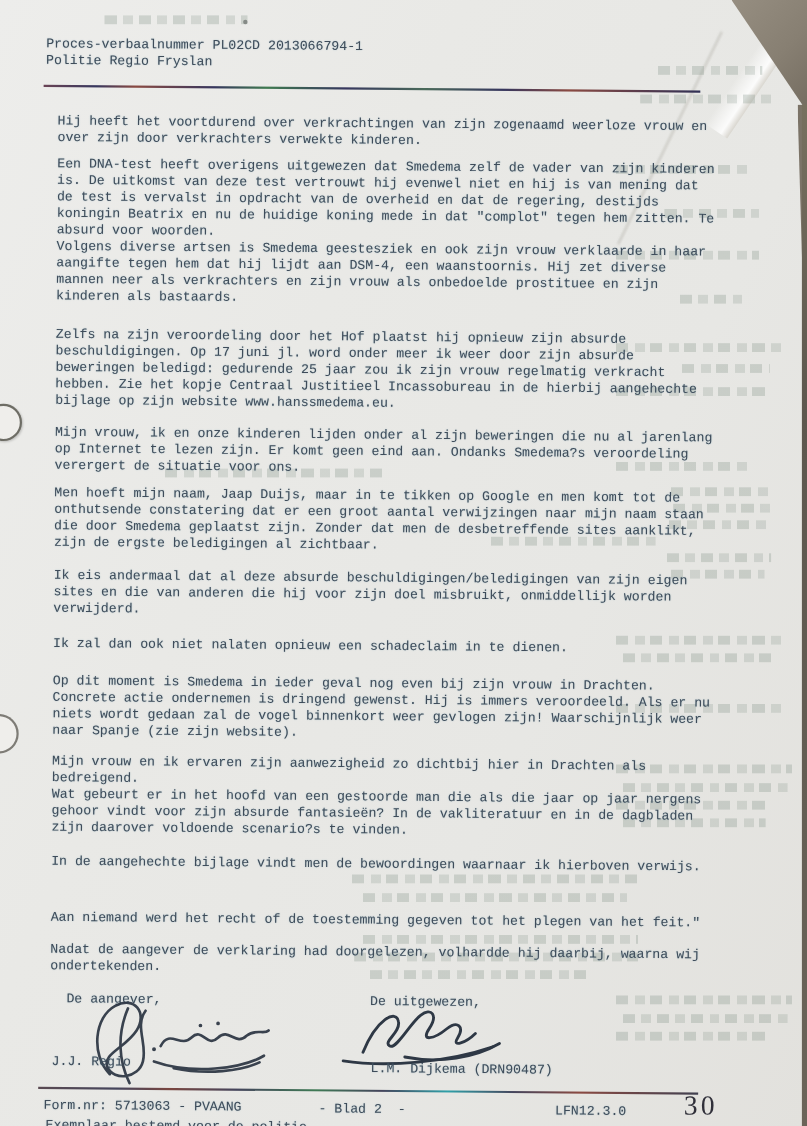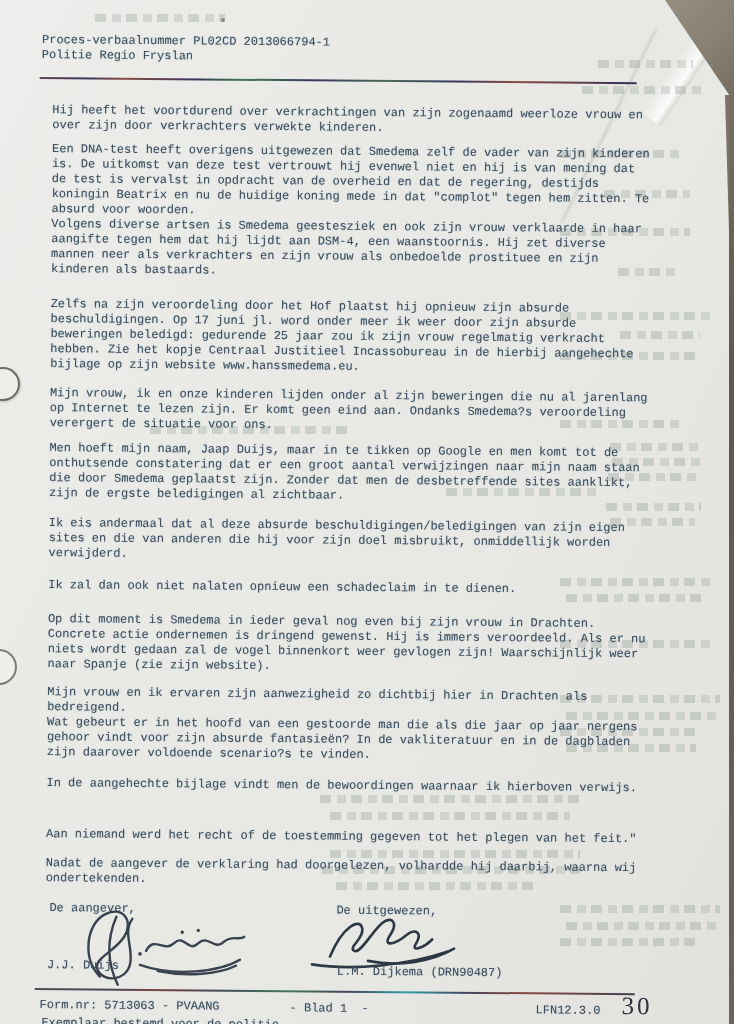--- a/index.html
+++ b/index.html
@@ -135,21 +135,21 @@
 bedreigend.
 Wat gebeurt er in het hoofd van een gestoorde man die als die jaar op jaar nergens
 gehoor vindt voor zijn absurde fantasieën? In de vakliteratuur en in de dagbladen
 zijn daarover voldoende scenario?s te vinden.</div>
       <div class="para typeink" style="margin-bottom:36px">In de aangehechte bijlage vindt men de bewoordingen waarnaar ik hierboven verwijs.</div>
       <div class="para typeink" style="margin-bottom:14px">Aan niemand werd het recht of de toestemming gegeven tot het plegen van het feit."</div>
       <div class="para typeink">Nadat de aangever de verklaring had doorgelezen, volhardde hij daarbij, waarna wij
 ondertekenden.</div>
     </div>
 
-    <div class="sig-label typeink" style="left:57px;top:901px">De aangever,</div>
+    <div class="sig-label typeink" style="left:68px;top:901px">De aangever,</div>
     <div class="sig-label typeink" style="left:344px;top:901px">De uitgewezen,</div>
 
     <svg class="sig-svg" style="left:88px;top:906px" width="170" height="82" viewBox="0 0 170 82">
       <g fill="none" stroke="#2b3442" stroke-width="2.4" stroke-linecap="round" opacity="0.92">
         <path d="M 20 70 C 2 52 6 18 24 8 C 42 -2 54 14 44 30 C 34 46 12 52 18 64 C 24 76 46 74 50 58 C 54 42 42 26 52 12"></path>
         <path d="M 36 10 C 26 34 28 58 38 78"></path>
         <path d="M 66 44 C 74 28 84 46 94 36 C 104 26 108 46 118 36 C 128 26 134 44 144 34 C 152 27 160 33 164 29"></path>
         <path d="M 60 58 C 95 70 140 64 160 52"></path>
         <path d="M 78 64 C 108 70 140 66 156 58"></path>
       </g>
@@ -161,24 +161,24 @@
     </svg>
 
     <svg class="sig-svg" style="left:316px;top:914px" width="152" height="54" viewBox="0 0 152 54">
       <g fill="none" stroke="#252f3d" stroke-width="2.6" stroke-linecap="round" opacity="0.95">
         <path d="M 22 40 C 34 10 52 0 54 12 C 56 22 40 30 46 34 C 52 38 64 14 74 6 C 84 -2 90 6 82 18 C 74 30 86 28 98 18 C 108 10 114 16 108 26 C 102 36 116 30 124 22"></path>
         <path d="M 4 48 C 45 54 100 48 140 34"></path>
         <path d="M 60 44 C 92 50 124 44 146 31"></path>
       </g>
     </svg>
 
-    <div class="sig-name typeink" style="left:55px;top:958px">J.J. Duijs</div>
+    <div class="sig-name typeink" style="left:55px;top:958px">J.J. Regio</div>
     <div class="sig-name typeink" style="left:345px;top:962px">L.M. Dijkema (DRN90487)</div>
 
     <div class="footer-line"></div>
     <div class="footer-text typeink" style="left:48px;top:998px">Form.nr: 5713063 - PVAANG</div>
-    <div class="footer-text typeink" style="left:298px;top:999px">- Blad 1  -</div>
-    <div class="footer-text typeink" style="left:544px;top:999px">LFN12.3.0</div>
+    <div class="footer-text typeink" style="left:298px;top:999px">- Blad 2  -</div>
+    <div class="footer-text typeink" style="left:513px;top:999px">LFN12.3.0</div>
     <div class="page-num">30</div>
     <div class="footer-text typeink" style="left:50px;top:1016px">Exemplaar bestemd voor de politie</div>
 
   </div>
 </div>
 
 </body></html>

